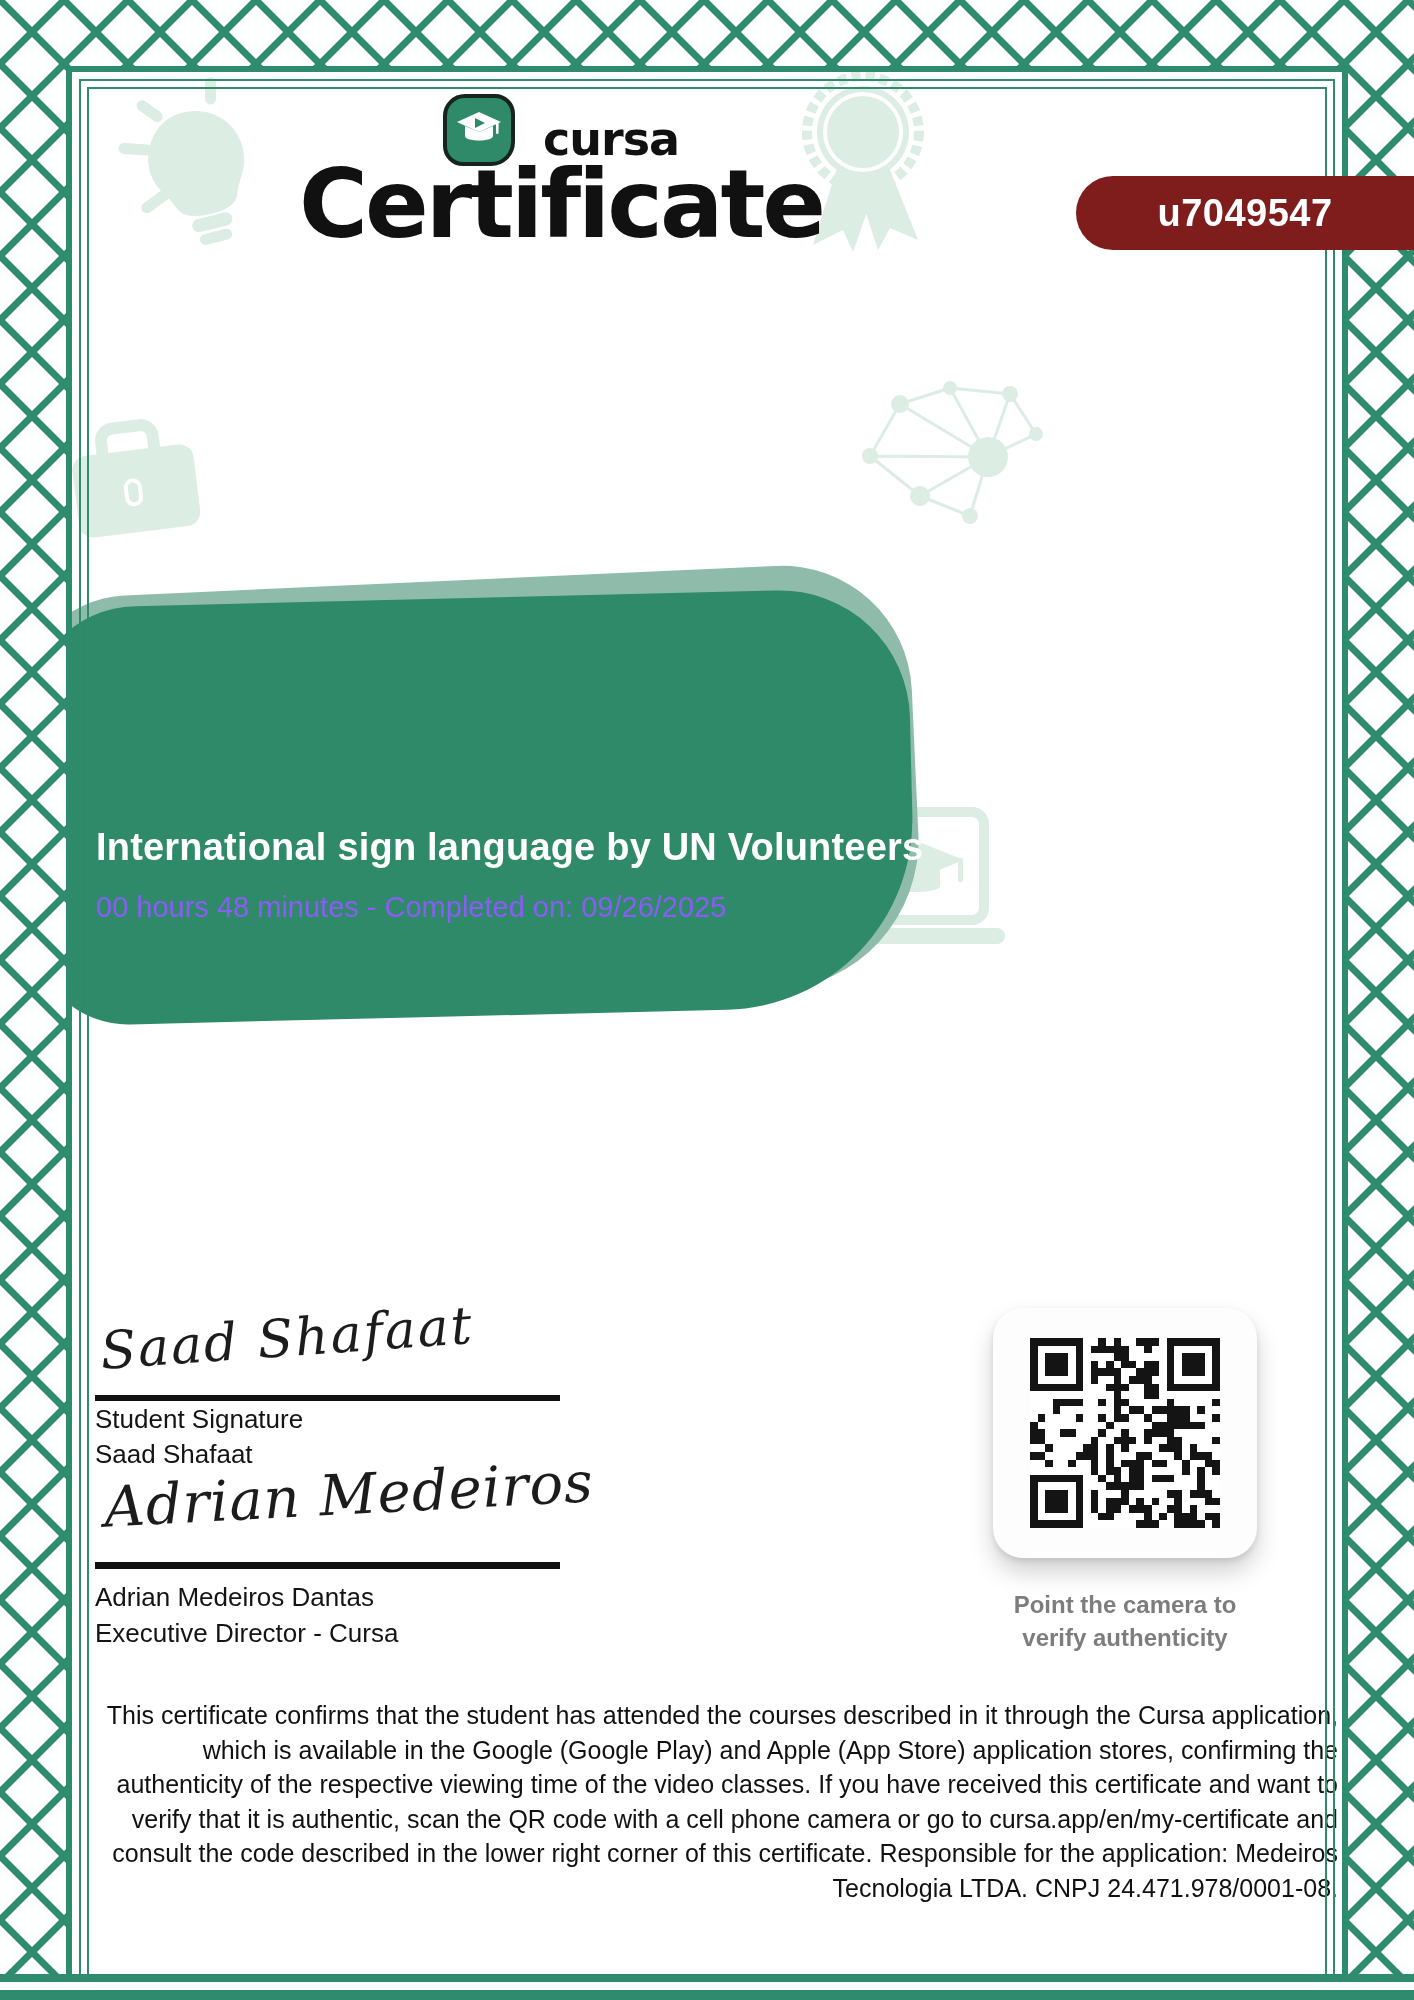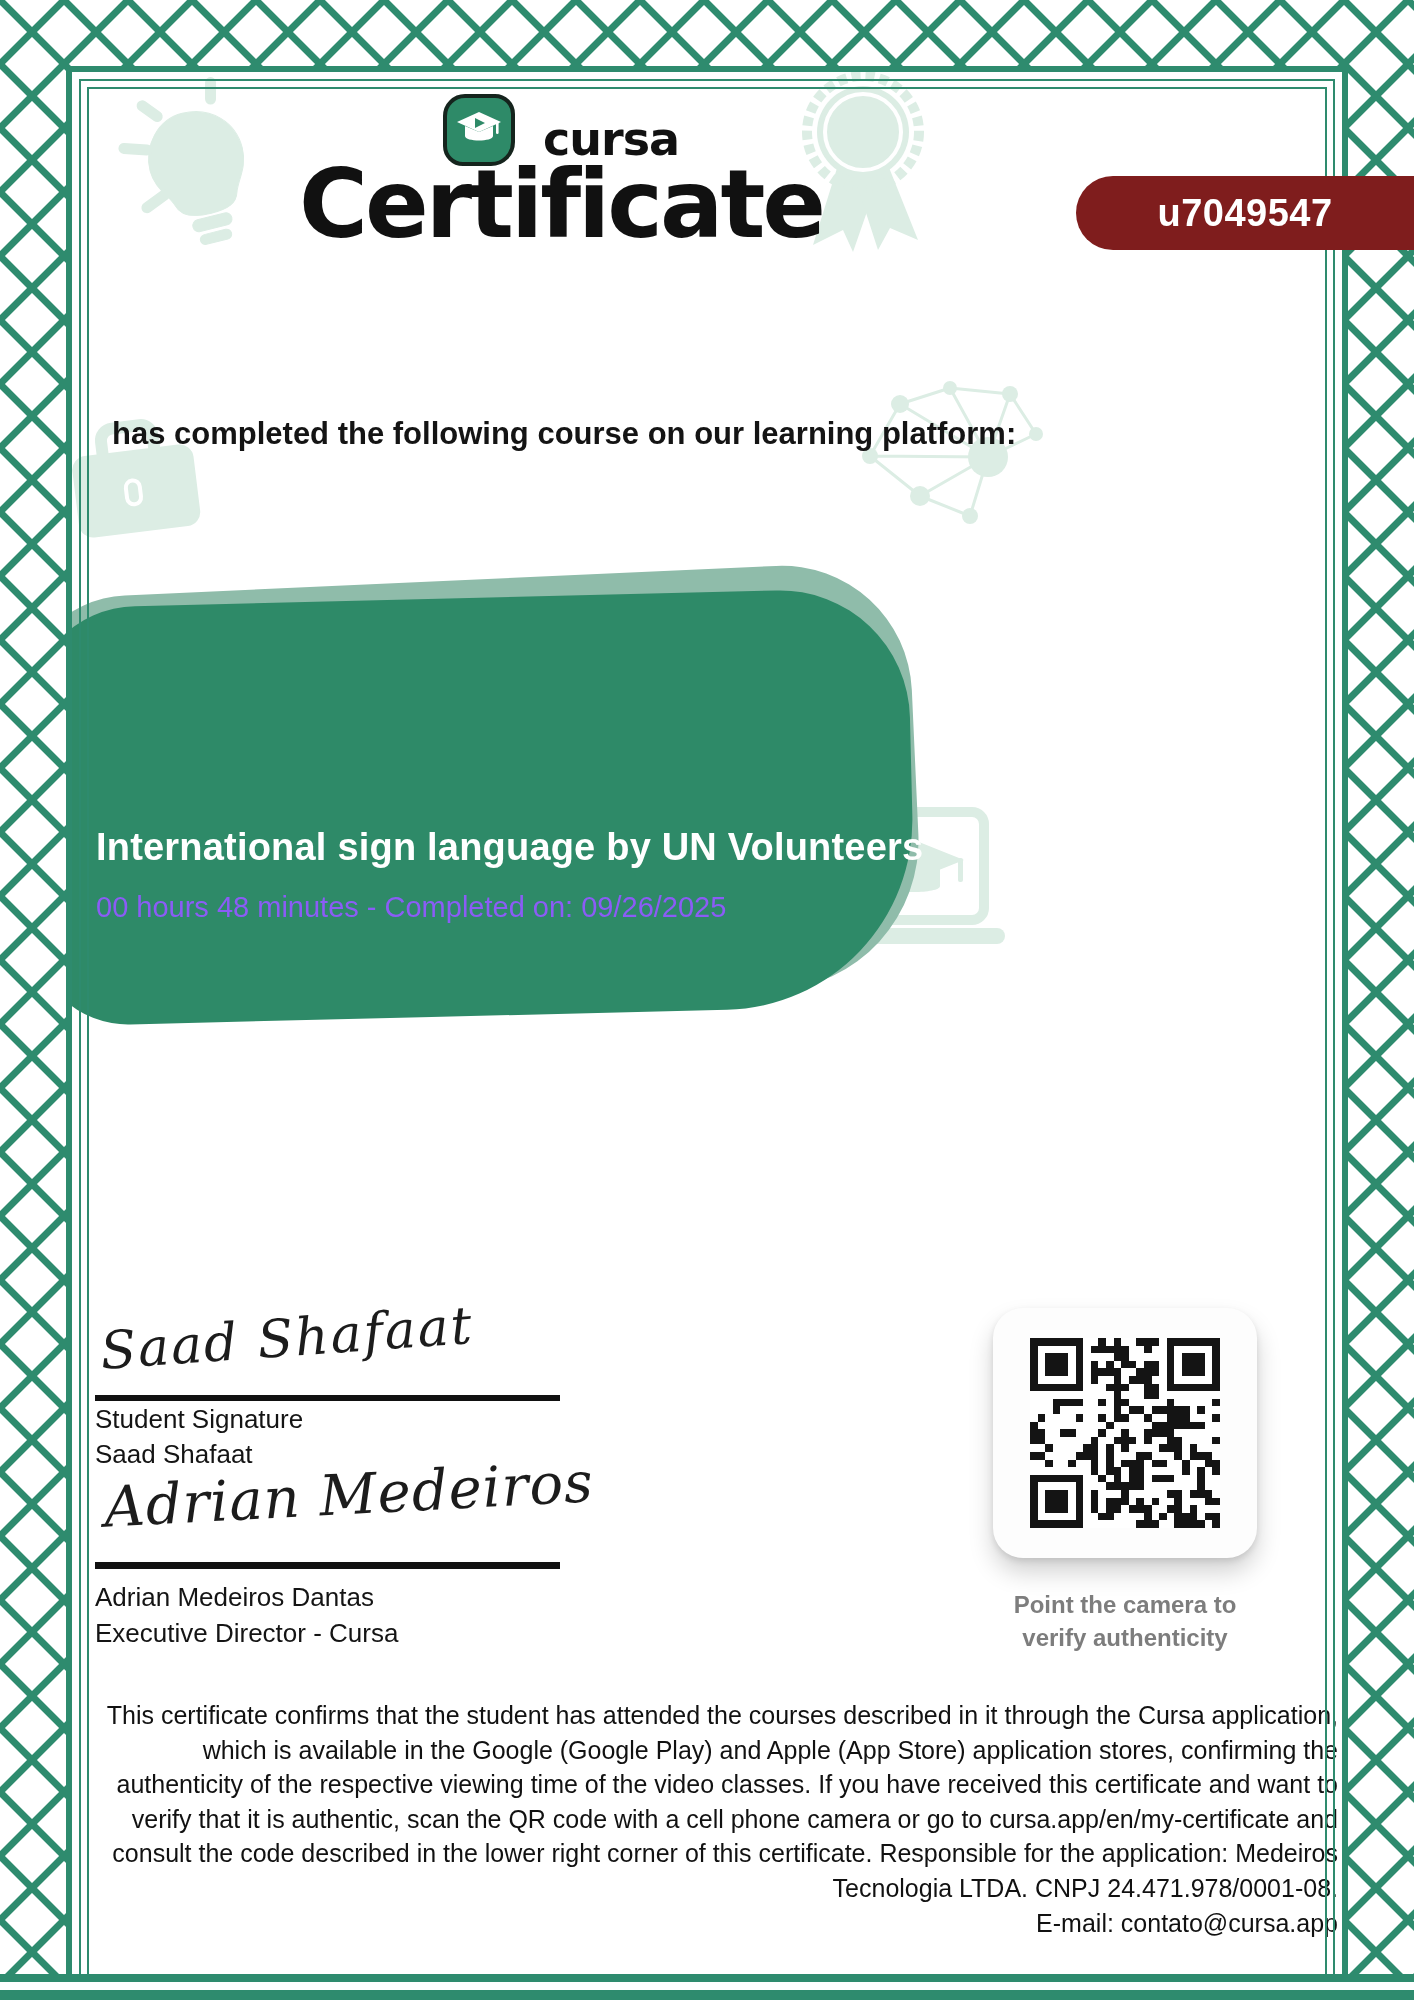--- a/index.html
+++ b/index.html
@@ -175,21 +175,20 @@
   <span class="wordmark">cursa</span>
 </div>
 
 <div class="abs cert-title">Certificate</div>
 
 <div class="abs code-badge">
   <span>u7049547</span>
 </div>
 
 <div class="abs intro">
-  <div class="intro-line2">has completed the following course on our learning platform:</div>
 </div>
 
 <div class="abs banner-light"></div>
 <div class="abs banner-main"></div>
 <div class="abs banner-title">International sign language by UN Volunteers</div>
 <div class="abs banner-sub">00 hours 48 minutes - Completed on: 09/26/2025</div>
 
 <div class="abs sig-script sig1">Saad Shafaat</div>
 <div class="abs sig-line sig-line1"></div>
 <div class="abs sig-label" style="left:95px;top:1404px;">Student Signature</div>
@@ -408,14 +407,13 @@
       <rect x="2" y="20" width="3" height="3" fill="#141414"></rect>
     </svg>
 </div>
 <div class="abs qr-caption">
   <div>Point the camera to</div>
   <div>verify authenticity</div>
 </div>
 
 <div class="abs footer">
   <div>This certificate confirms that the student has attended the courses described in it through the Cursa application, which is available in the Google (Google Play) and Apple (App Store) application stores, confirming the authenticity of the respective viewing time of the video classes. If you have received this certificate and want to verify that it is authentic, scan the QR code with a cell phone camera or go to cursa.app/en/my-certificate and consult the code described in the lower right corner of this certificate. Responsible for the application: Medeiros Tecnologia LTDA. CNPJ 24.471.978/0001-08.</div>
-  <div class="footer-email">E-mail: contato@cursa.app</div>
 </div>
 
 </body></html>

